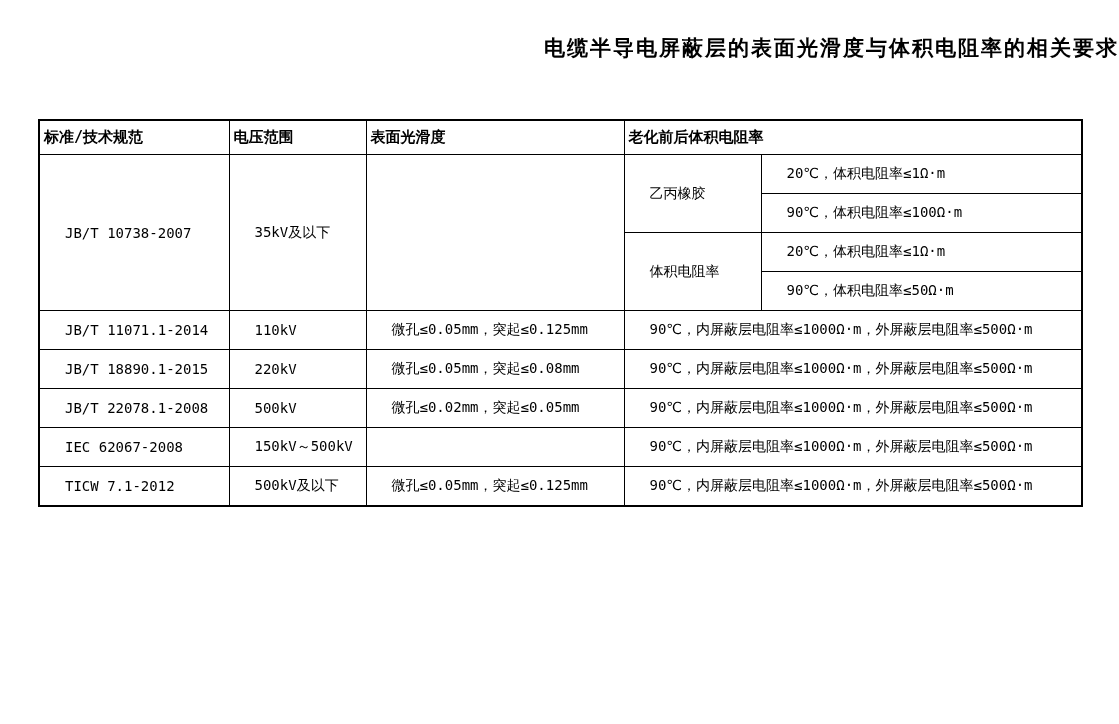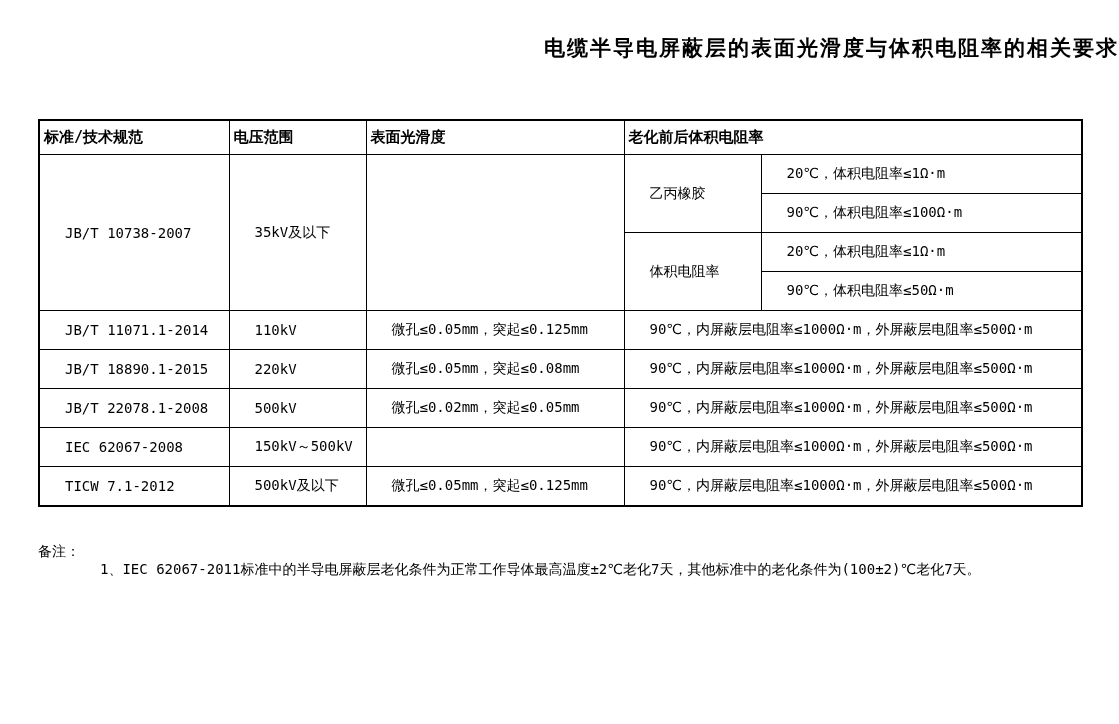--- a/index.html
+++ b/index.html
@@ -117,15 +117,13 @@
     <tr>
       <td>TICW 7.1-2012</td>
       <td>500kV及以下</td>
       <td>微孔≤0.05mm，突起≤0.125mm</td>
       <td colspan="2">90℃，内屏蔽层电阻率≤1000Ω·m，外屏蔽层电阻率≤500Ω·m</td>
     </tr>
   </tbody>
 </table>
 
 <div class="remarks">
-  <p class="remarks-label">备注：</p>
-  <p class="remark-item">1、IEC 62067-2011标准中的半导电屏蔽层老化条件为正常工作导体最高温度±2℃老化7天，其他标准中的老化条件为(100±2)℃老化7天。</p>
 </div>
 
 </body></html>

